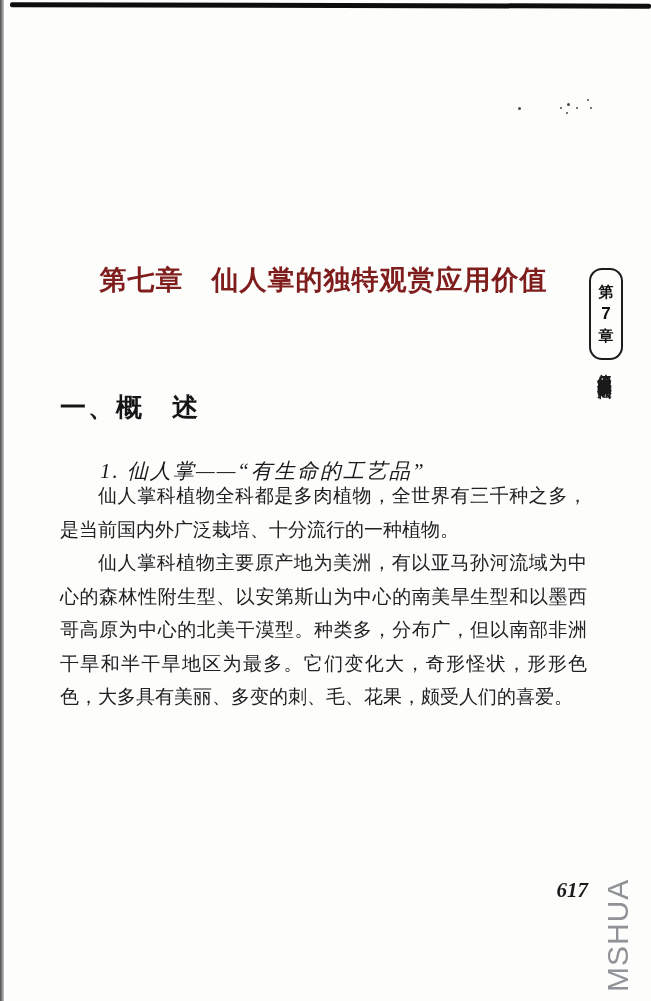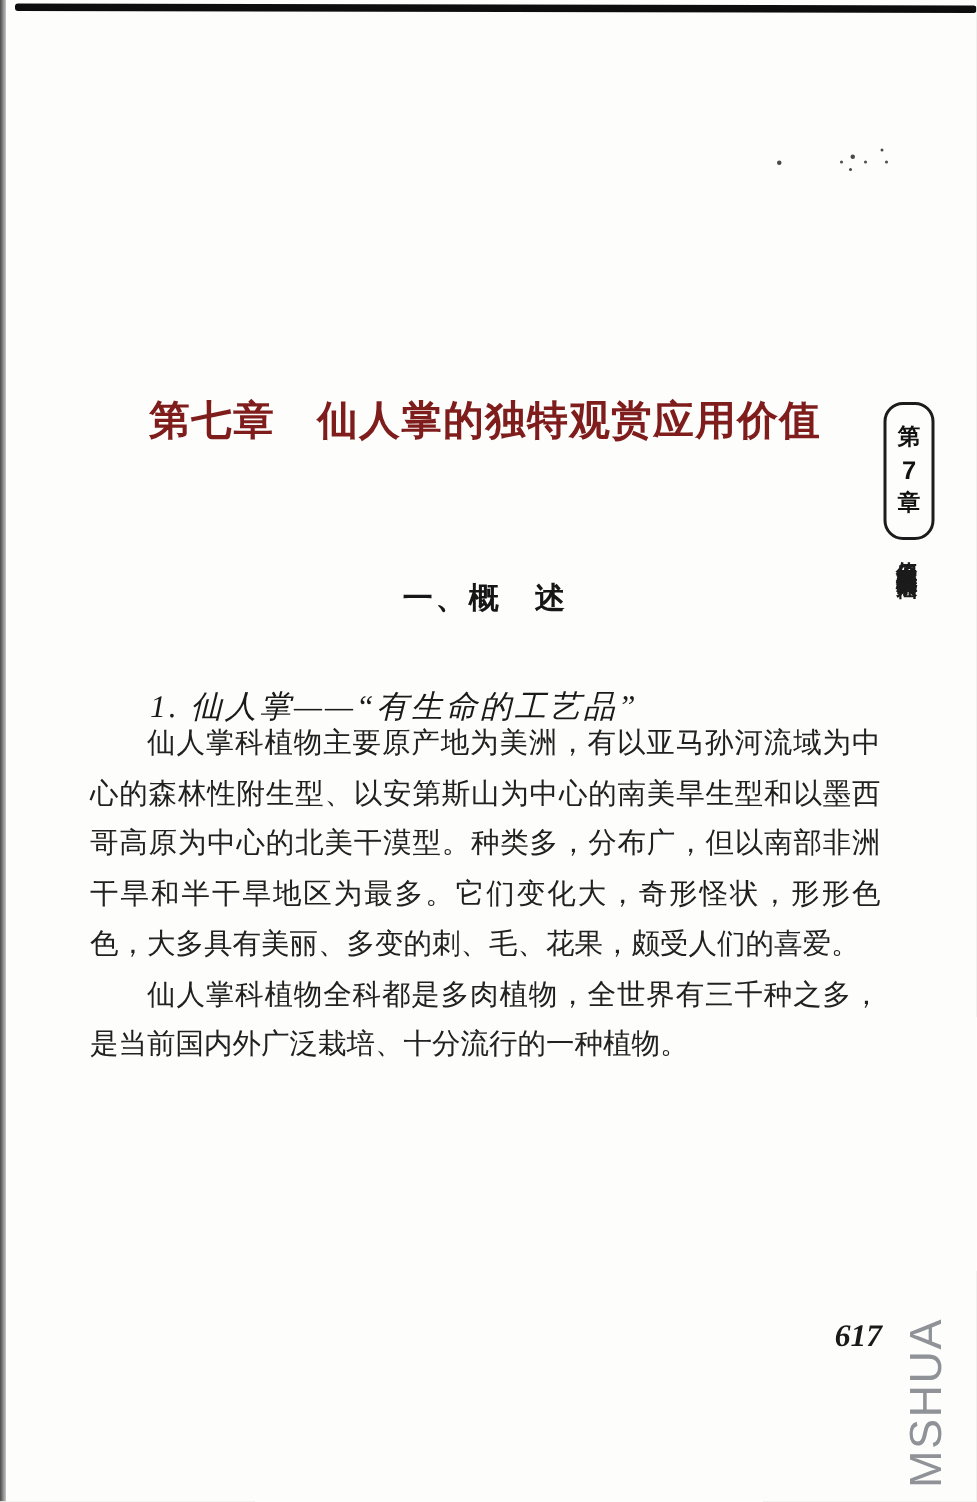--- a/index.html
+++ b/index.html
@@ -28,23 +28,22 @@
   
   .chapter-title{
     position:absolute;top:244px;left:60px;width:527px;
     text-align:center;
     font-family:"Liberation Sans","DejaVu Sans",sans-serif;
     font-weight:700;font-size:27px;letter-spacing:1px;
     color:#7f1d1d;white-space:nowrap;
   }
   .section-heading{
     position:absolute;top:368px;left:60px;width:527px;
-    text-align:center;
     font-family:"Liberation Sans","DejaVu Sans",sans-serif;
-    font-weight:700;font-size:20px;letter-spacing:2px;
+    font-weight:700;font-size:26px;letter-spacing:2px;
     color:#161616;
   }
   .subsection-heading{
     position:absolute;top:417px;left:100px;
     font-family:"Liberation Serif","DejaVu Serif",serif;
     font-style:italic;font-weight:400;font-size:21px;
     letter-spacing:2px;color:#1a1a1a;white-space:nowrap;margin-top:40px;
   }
 
   
@@ -103,22 +102,22 @@
   <div class="speck" style="left:566px;top:112px;width:2px;height:2px;"></div>
   <div class="speck" style="left:576px;top:107px;width:2px;height:2px;"></div>
   <div class="speck" style="left:587px;top:99px;width:2px;height:2px;"></div>
   <div class="speck" style="left:590px;top:107px;width:2px;height:2px;"></div>
 
   <h1 class="chapter-title">第七章　仙人掌的独特观赏应用价值</h1>
   <h2 class="section-heading">一、概　述</h2>
   <h3 class="subsection-heading">1. 仙人掌——“有生命的工艺品”</h3>
 
   <div class="body-text">
+    <p>仙人掌科植物全科都是多肉植物，全世界有三千种之多，是当前国内外广泛栽培、十分流行的一种植物。</p>
     <p>仙人掌科植物主要原产地为美洲，有以亚马孙河流域为中心的森林性附生型、以安第斯山为中心的南美旱生型和以墨西哥高原为中心的北美干漠型。种类多，分布广，但以南部非洲干旱和半干旱地区为最多。它们变化大，奇形怪状，形形色色，大多具有美丽、多变的刺、毛、花果，颇受人们的喜爱。</p>
-    <p>仙人掌科植物全科都是多肉植物，全世界有三千种之多，是当前国内外广泛栽培、十分流行的一种植物。</p>
   </div>
 
   <div class="chapter-badge">
     <span class="ch">第</span>
     <span class="ch num">7</span>
     <span class="ch">章</span>
   </div>
   <div class="sidebar-title">仙人掌的独特观赏应用价值</div>
 
   <div class="page-number">617</div>

